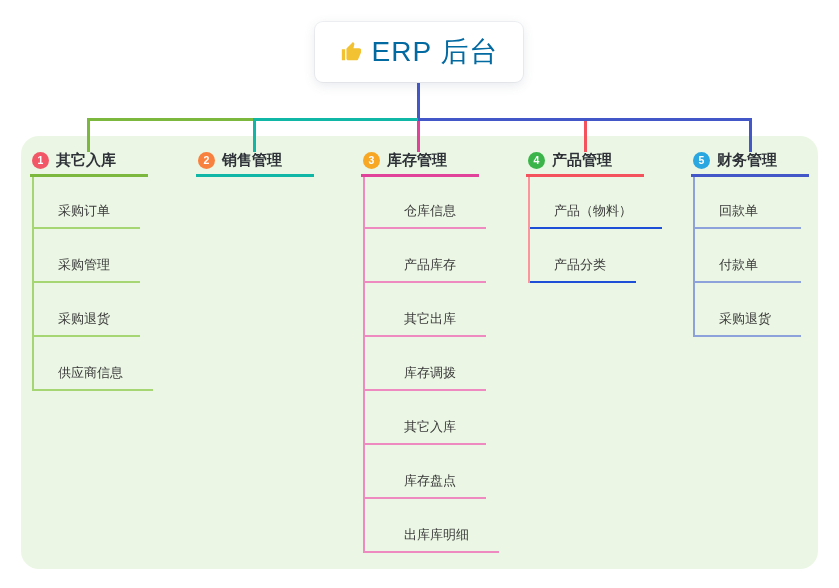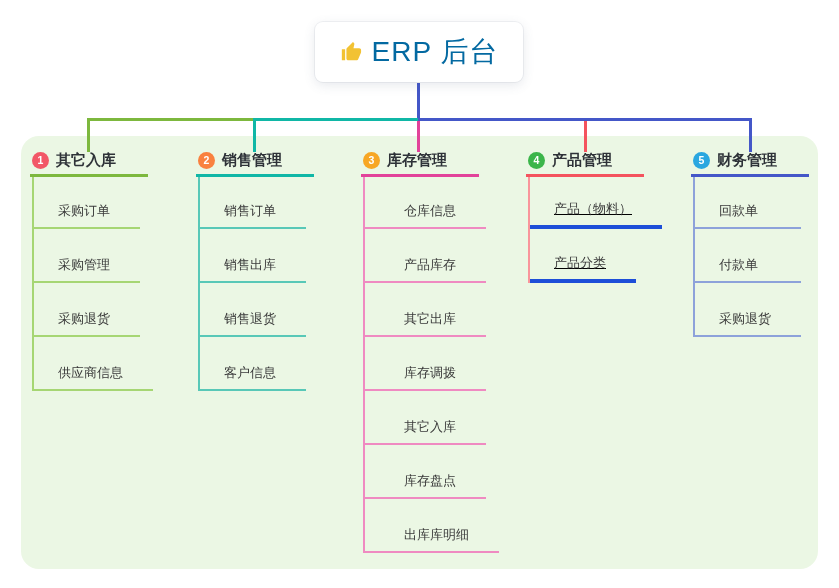--- a/index.html
+++ b/index.html
@@ -48,21 +48,21 @@
   .b2 .children{border-left:2px solid #58c8b7;}
   .b3 .children{border-left:2px solid #ef8ac1;}
   .b4 .children{border-left:2px solid #f9959b;}
   .b5 .children{border-left:2px solid #8da2da;}
   .child{height:54px;box-sizing:border-box;display:flex;align-items:flex-end;
     width:max-content;min-width:106px;padding-right:30px;}
   .child:first-child{height:52px;}
   .b1 .child{border-bottom:2px solid #a6d673;}
   .b2 .child{border-bottom:2px solid #58c8b7;}
   .b3 .child{border-bottom:2px solid #ef8ac1;padding-left:15px;}
-  .b4 .child{border-bottom:4px solid #1d4ed8;text-decoration:underline;}
+  .b4 .child{border-bottom:2px solid #1d4ed8;}
   .b5 .child{border-bottom:2px solid #8da2da;}
   .child span{display:block;padding:0 0 7px 24px;font-size:13px;color:#3a3a3a;white-space:nowrap;}
 </style>
 </head>
 <body>
 
 <div class="panel"></div>
 
 <div class="line root-drop"></div>
 <div class="line bus bus-green"></div>
@@ -101,34 +101,20 @@
     <div class="child">
         <span>供应商信息</span>
       </div>
   </div>
 </div>
 
 <div class="branch b2">
   <div class="bhead">
     <span class="badge">2</span>
     <span class="btitle">销售管理</span>
-  </div>
-  <div class="children">
-    <div class="child">
-        <span>销售订单</span>
-      </div>
-    <div class="child">
-        <span>销售出库</span>
-      </div>
-    <div class="child">
-        <span>销售退货</span>
-      </div>
-    <div class="child">
-        <span>客户信息</span>
-      </div>
   </div>
 </div>
 
 <div class="branch b3">
   <div class="bhead">
     <span class="badge">3</span>
     <span class="btitle">库存管理</span>
   </div>
   <div class="children">
     <div class="child">

